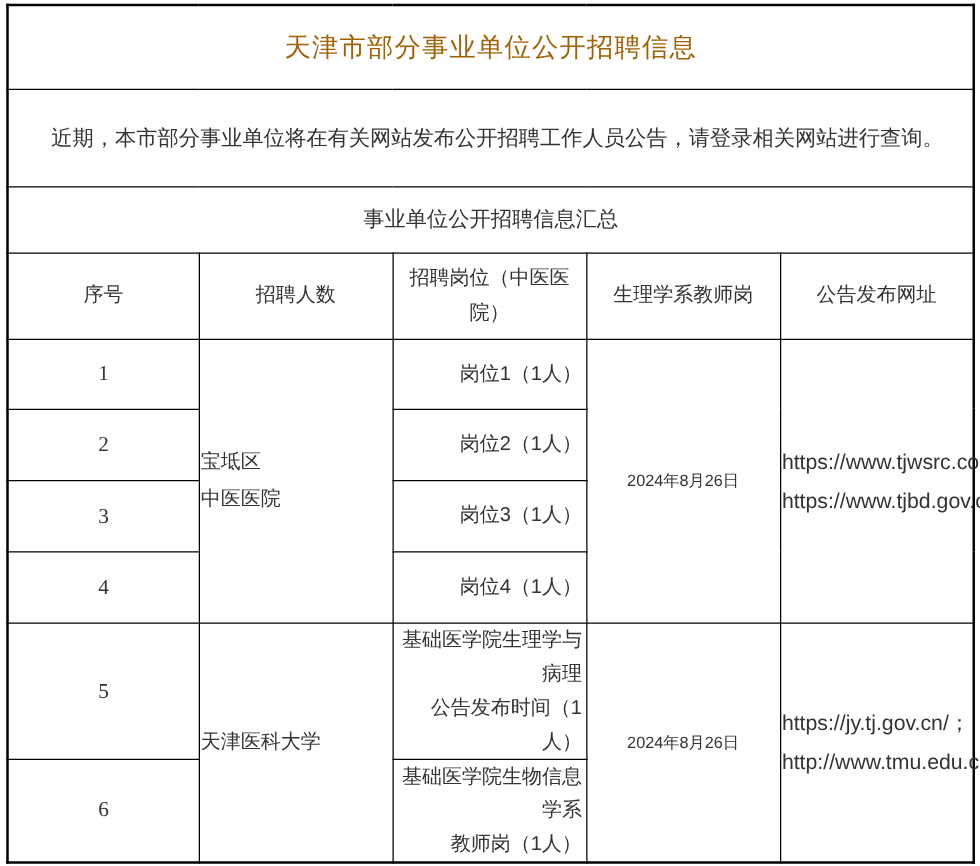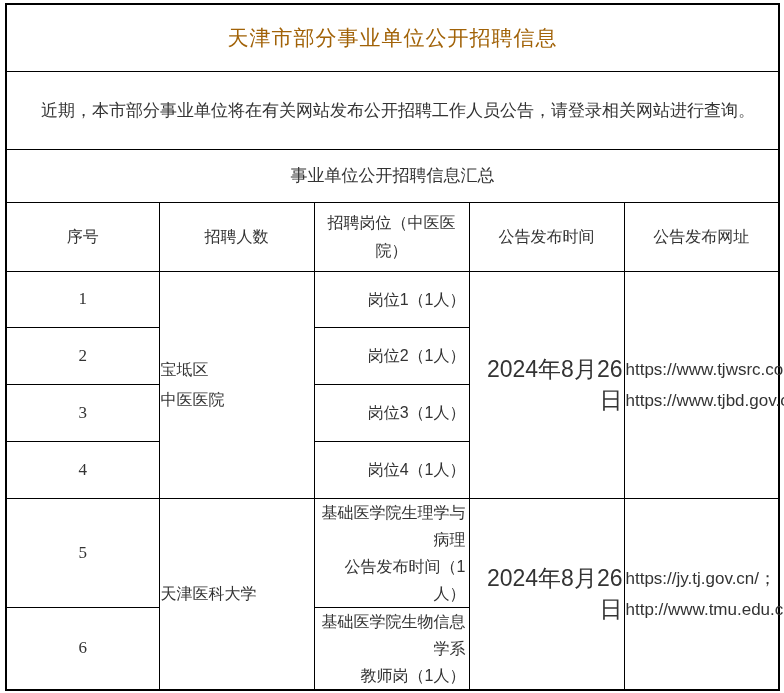--- a/index.html
+++ b/index.html
@@ -79,22 +79,22 @@
     font-size: 16px;
     line-height: 30px;
   }
   .post-cell {
     text-align: right;
     font-size: 16px;
     line-height: 27px;
     padding: 0 3px;
   }
   .date-cell {
-    text-align: right;
-    font-size: 23px;
+    text-align: center;
+    font-size: 13px;
   }
   .url-cell {
     text-align: left;
     font-size: 17px;
     padding: 0 0 0 1px;
   }
   .url-cell .url-line {
     white-space: nowrap;
     line-height: 31px;
   }
@@ -126,21 +126,21 @@
     </tr>
 
     <tr class="r-section">
       <td colspan="5" class="section-cell">事业单位公开招聘信息汇总</td>
     </tr>
 
     <tr class="r-colhead">
       <td class="head-cell">序号</td>
       <td class="head-cell">招聘人数</td>
       <td class="head-cell">招聘岗位（中医医院）</td>
-      <td class="head-cell">公告发布时间</td>
+      <td class="head-cell">生理学系教师岗</td>
       <td class="head-cell">公告发布网址</td>
     </tr>
 
     <tr class="r-item">
       <td class="seq-cell">1</td>
       <td class="unit-cell" rowspan="4">
         <div>宝坻区</div>
         <div>中医医院</div>
       </td>
       <td class="post-cell">

